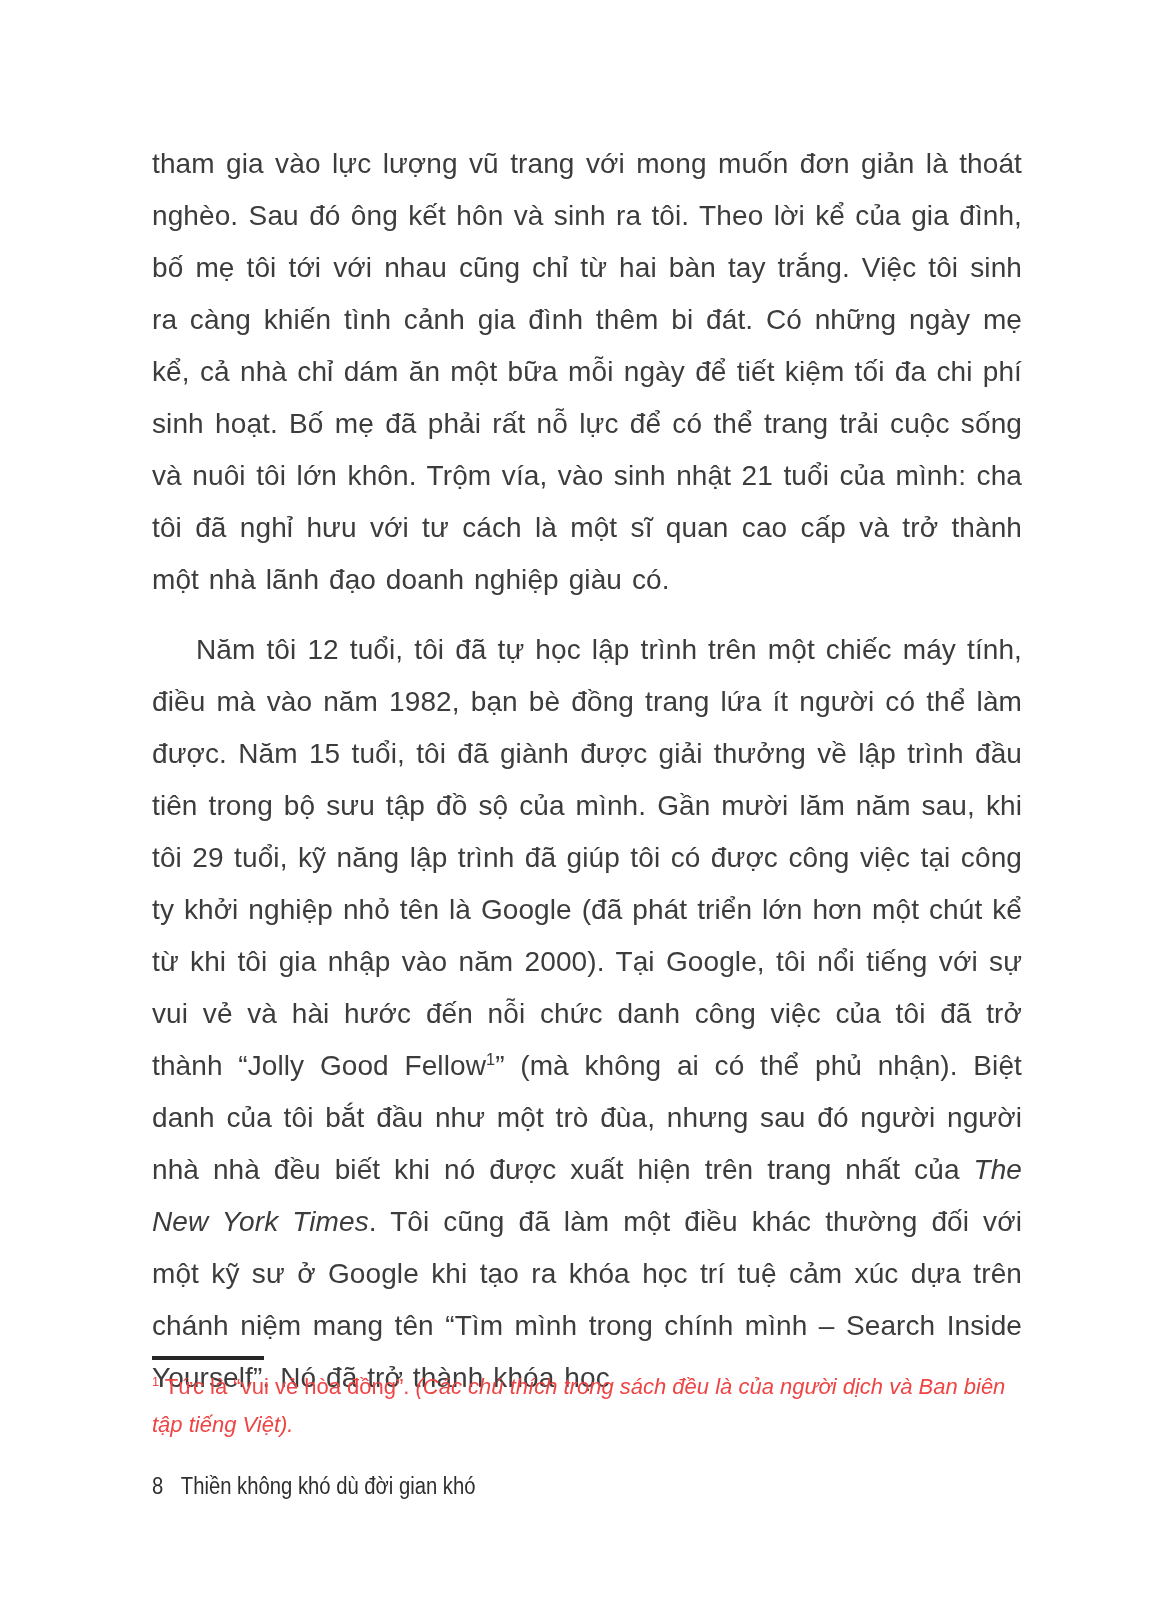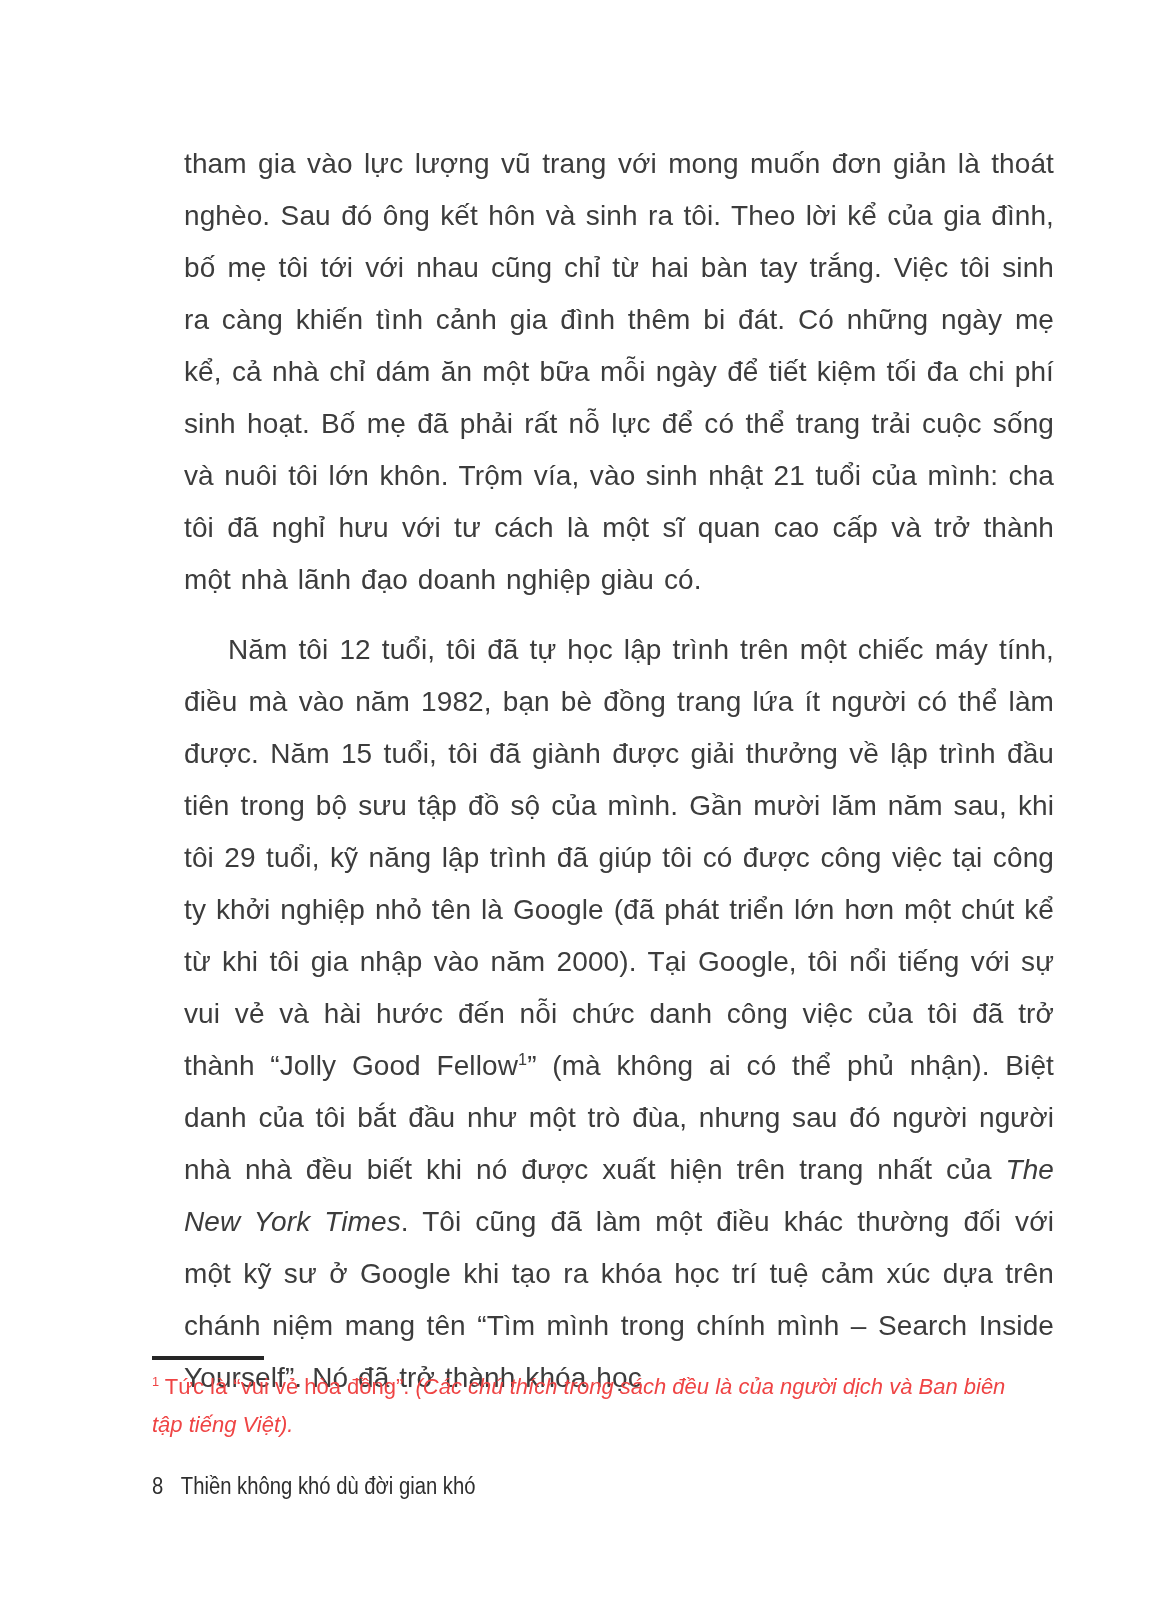--- a/index.html
+++ b/index.html
@@ -19,21 +19,20 @@
     position: absolute;
     left: 152px;
     top: 138px;
     width: 870px;
     color: #3c3c3c;
     font-size: 28px;
     line-height: 52px;
     text-align: justify;
     word-spacing: 2px;
     letter-spacing: 0.1px;
-    margin-left: 32px;
   }
   .para {
     margin: 0;
     padding: 0;
   }
   .para.indent {
     margin-top: 18px;
     text-indent: 44px;
   }
   .para sup, .footnote-text sup {

